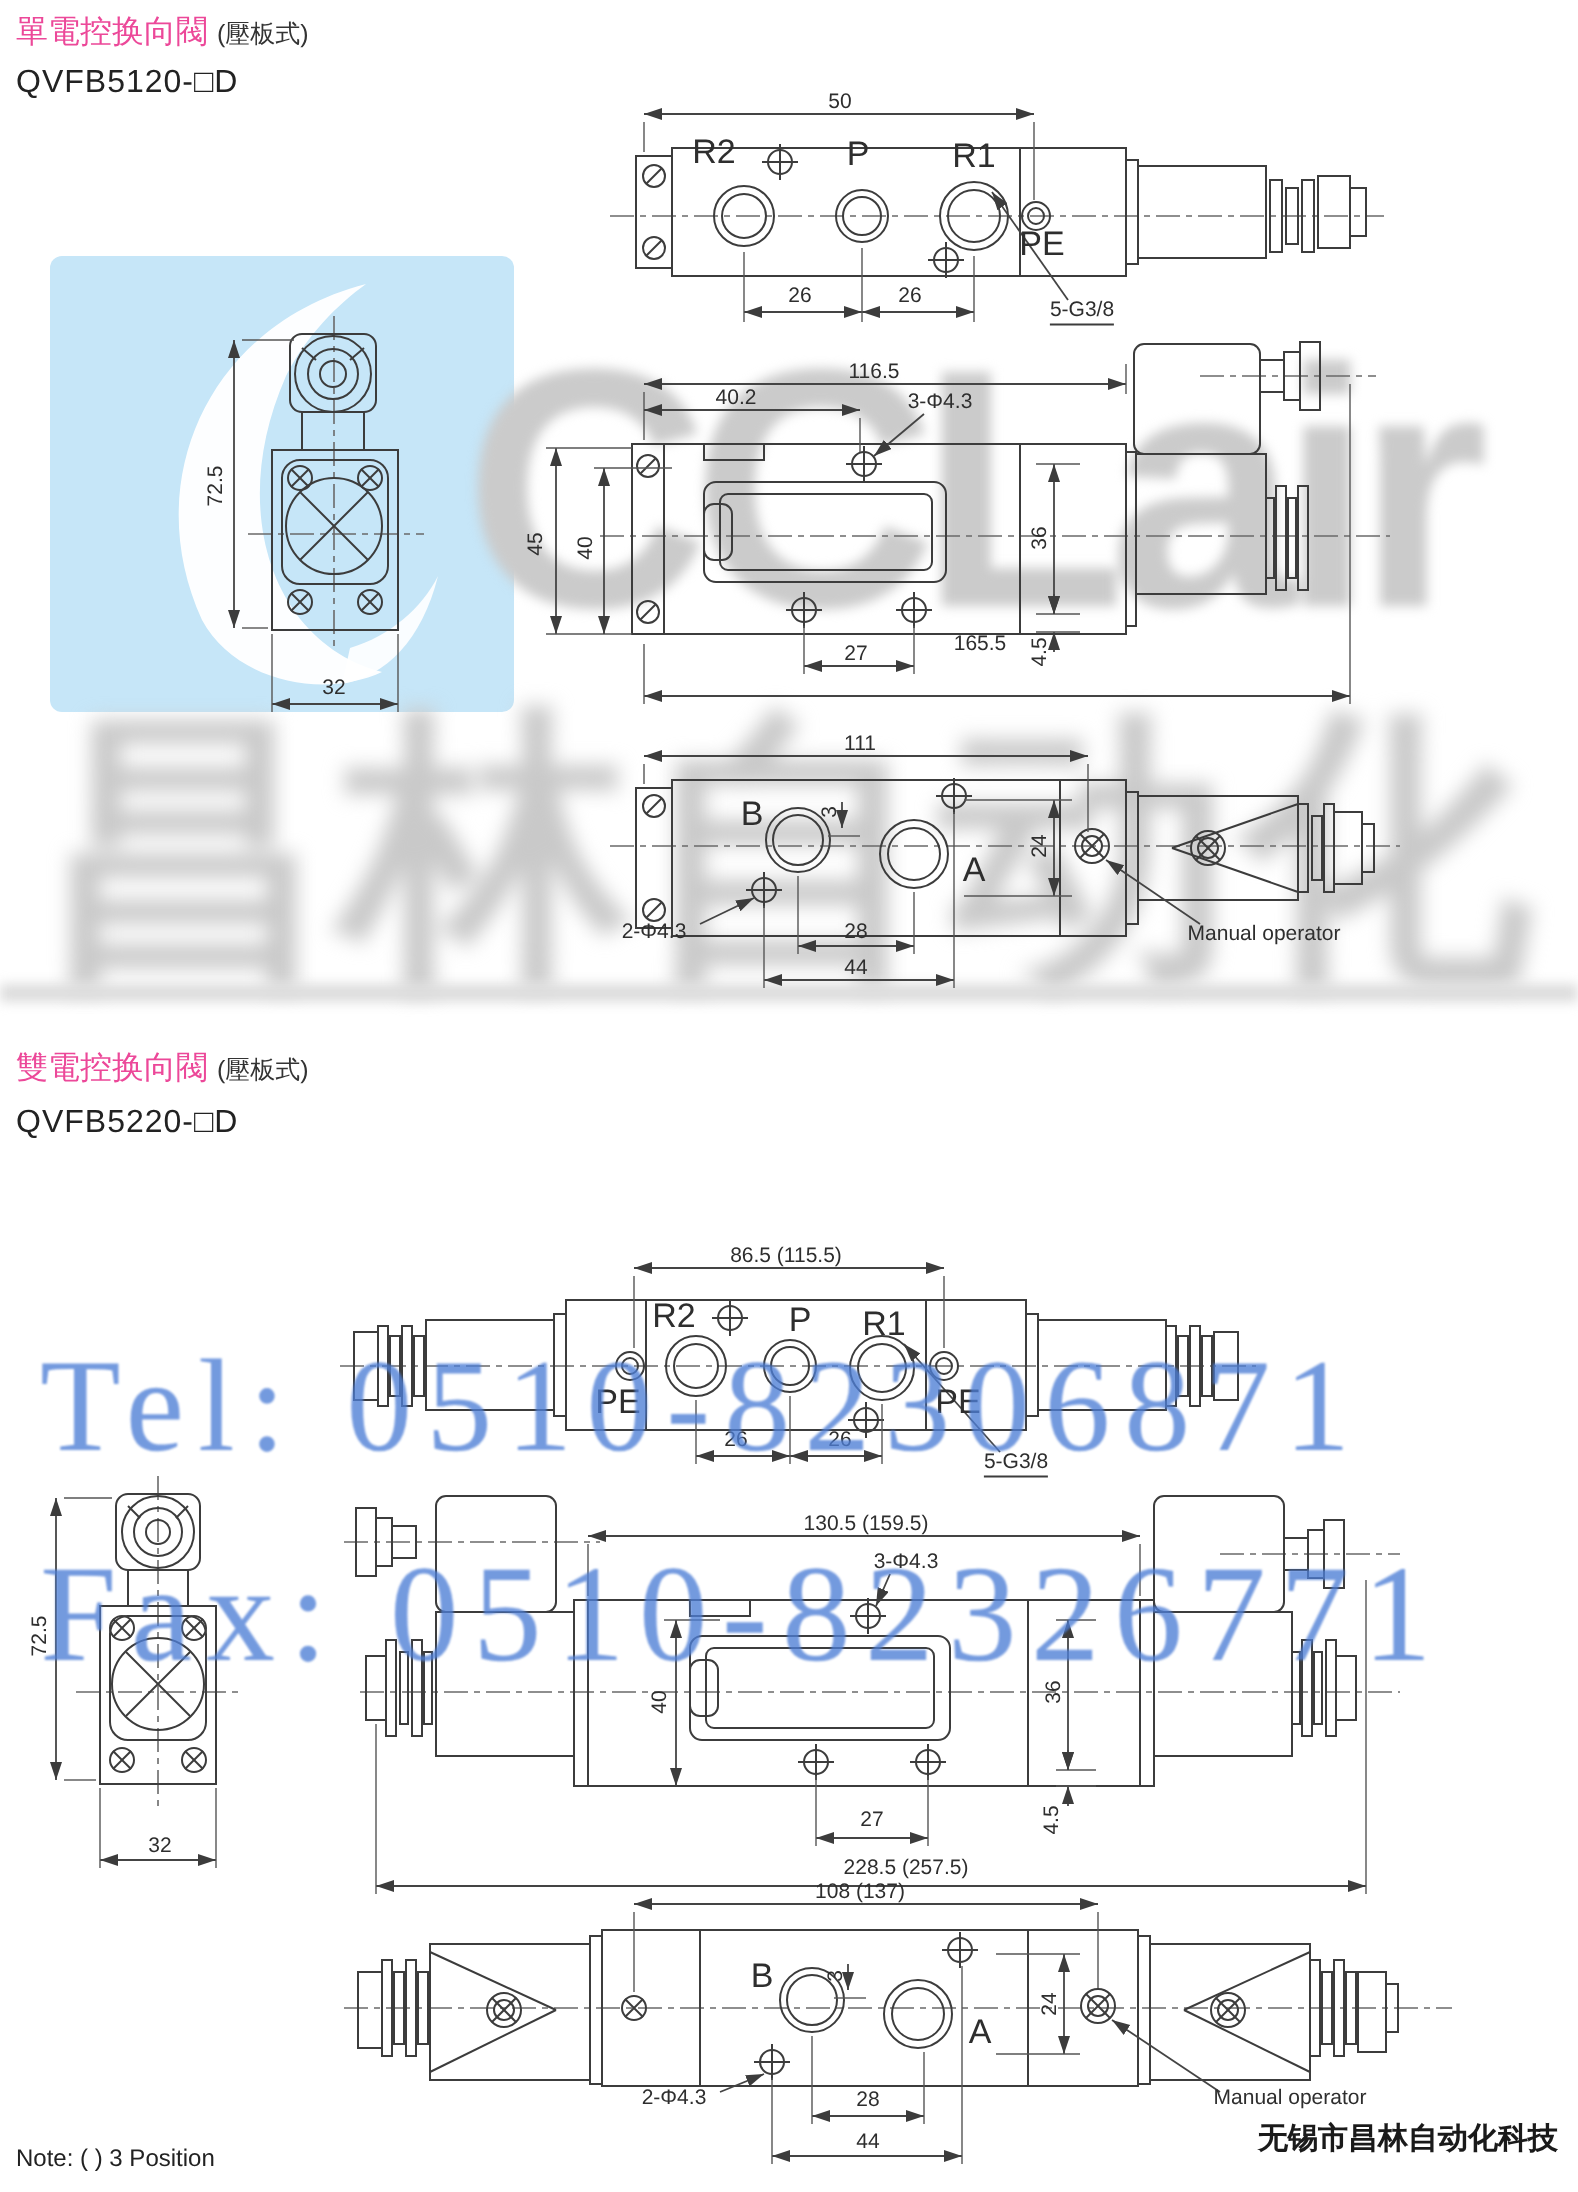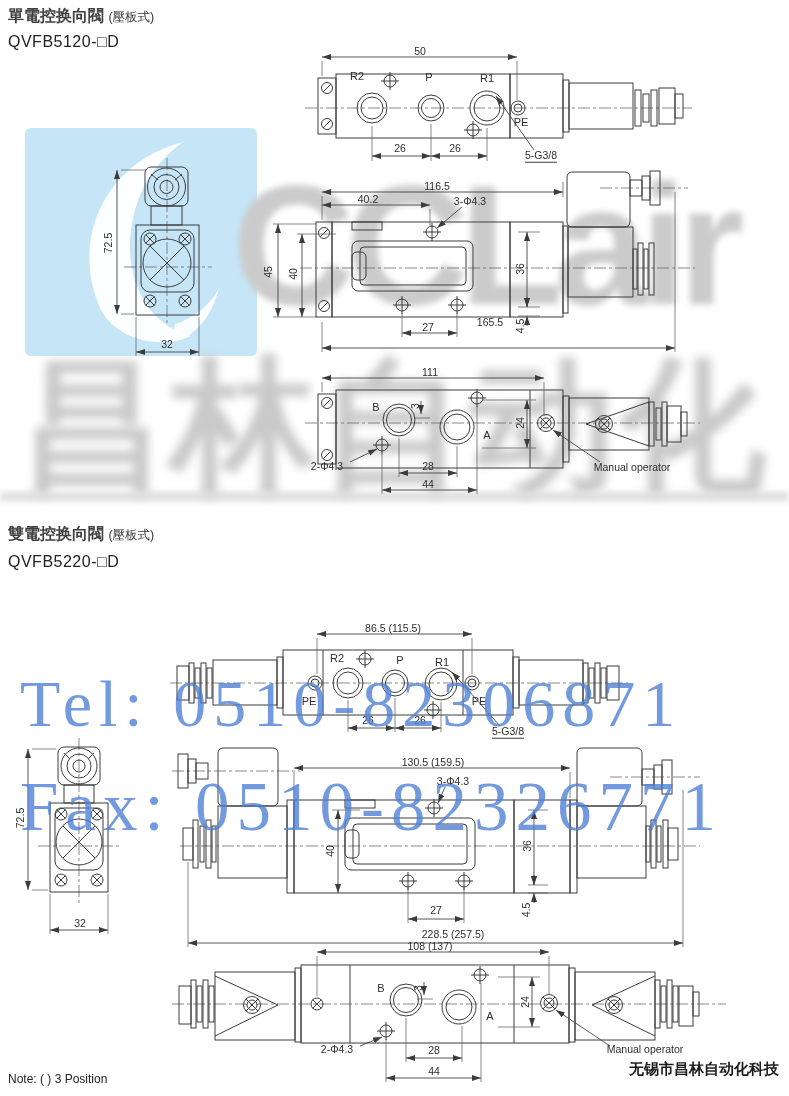--- a/index.html
+++ b/index.html
@@ -12,33 +12,33 @@
              letter-spacing:-9px;filter:blur(3px);line-height:1;}
   .wm-cn{left:20px;top:352px;font-size:146px;font-weight:bold;letter-spacing:4px;
          filter:blur(5px);line-height:1;font-family:"DejaVu Sans",sans-serif;}
   .wm-band{left:0;top:492px;width:789px;height:9px;background:#dcdcdc;filter:blur(3px);}
   .wm-tel{left:20px;top:666px;font-size:66px;letter-spacing:7px;opacity:.78;
           font-family:"Liberation Serif",serif;filter:blur(.4px);}
   .wm-fax{left:20px;top:768px;font-size:69px;letter-spacing:7px;opacity:.78;
           font-family:"Liberation Serif",serif;filter:blur(.4px);}
   
   .ttl{position:absolute;left:8px;white-space:nowrap;}
-  .t-cn{font-size:16px;color:#404040;font-weight:bold;}
+  .t-cn{font-size:16px;color:#ec4899;}
   .t-sub{font-size:12.5px;color:#333;}
   .t-model{font-size:16px;color:#222;letter-spacing:.5px;}
   .t-var{font-size:15px;color:#222;letter-spacing:.3px;}
   .foot-note{position:absolute;left:8px;top:1072px;font-size:12px;color:#222;}
   .foot-co{position:absolute;right:10px;top:1060px;font-size:15px;font-weight:bold;
            color:#1a1a1a;font-family:"DejaVu Sans",sans-serif;}
   
   .labels{position:absolute;left:0;top:0;width:100%;height:100%;}
   .lbl{position:absolute;font-size:10.5px;color:#2e2e2e;white-space:nowrap;
        transform:translate(-50%,-50%);line-height:1;}
   .rot{transform:translate(-50%,-50%) rotate(-90deg);}
-  .prt{font-size:11px;}
+  .prt{font-size:17px;}
   .ul{border-bottom:1px solid #3c3c3c;padding-bottom:1px;text-align:right;}
   
   svg.draw{position:absolute;left:0;top:0;}
   .ln{fill:none;stroke:#3c3c3c;stroke-width:1;}
   .cl{fill:none;stroke:#6a6a6a;stroke-width:.8;stroke-dasharray:12 3 3 3;}
   .dim{fill:none;stroke:#444;stroke-width:.9;}
   .ext{fill:none;stroke:#555;stroke-width:.7;}
 </style>
 </head>
 <body>

